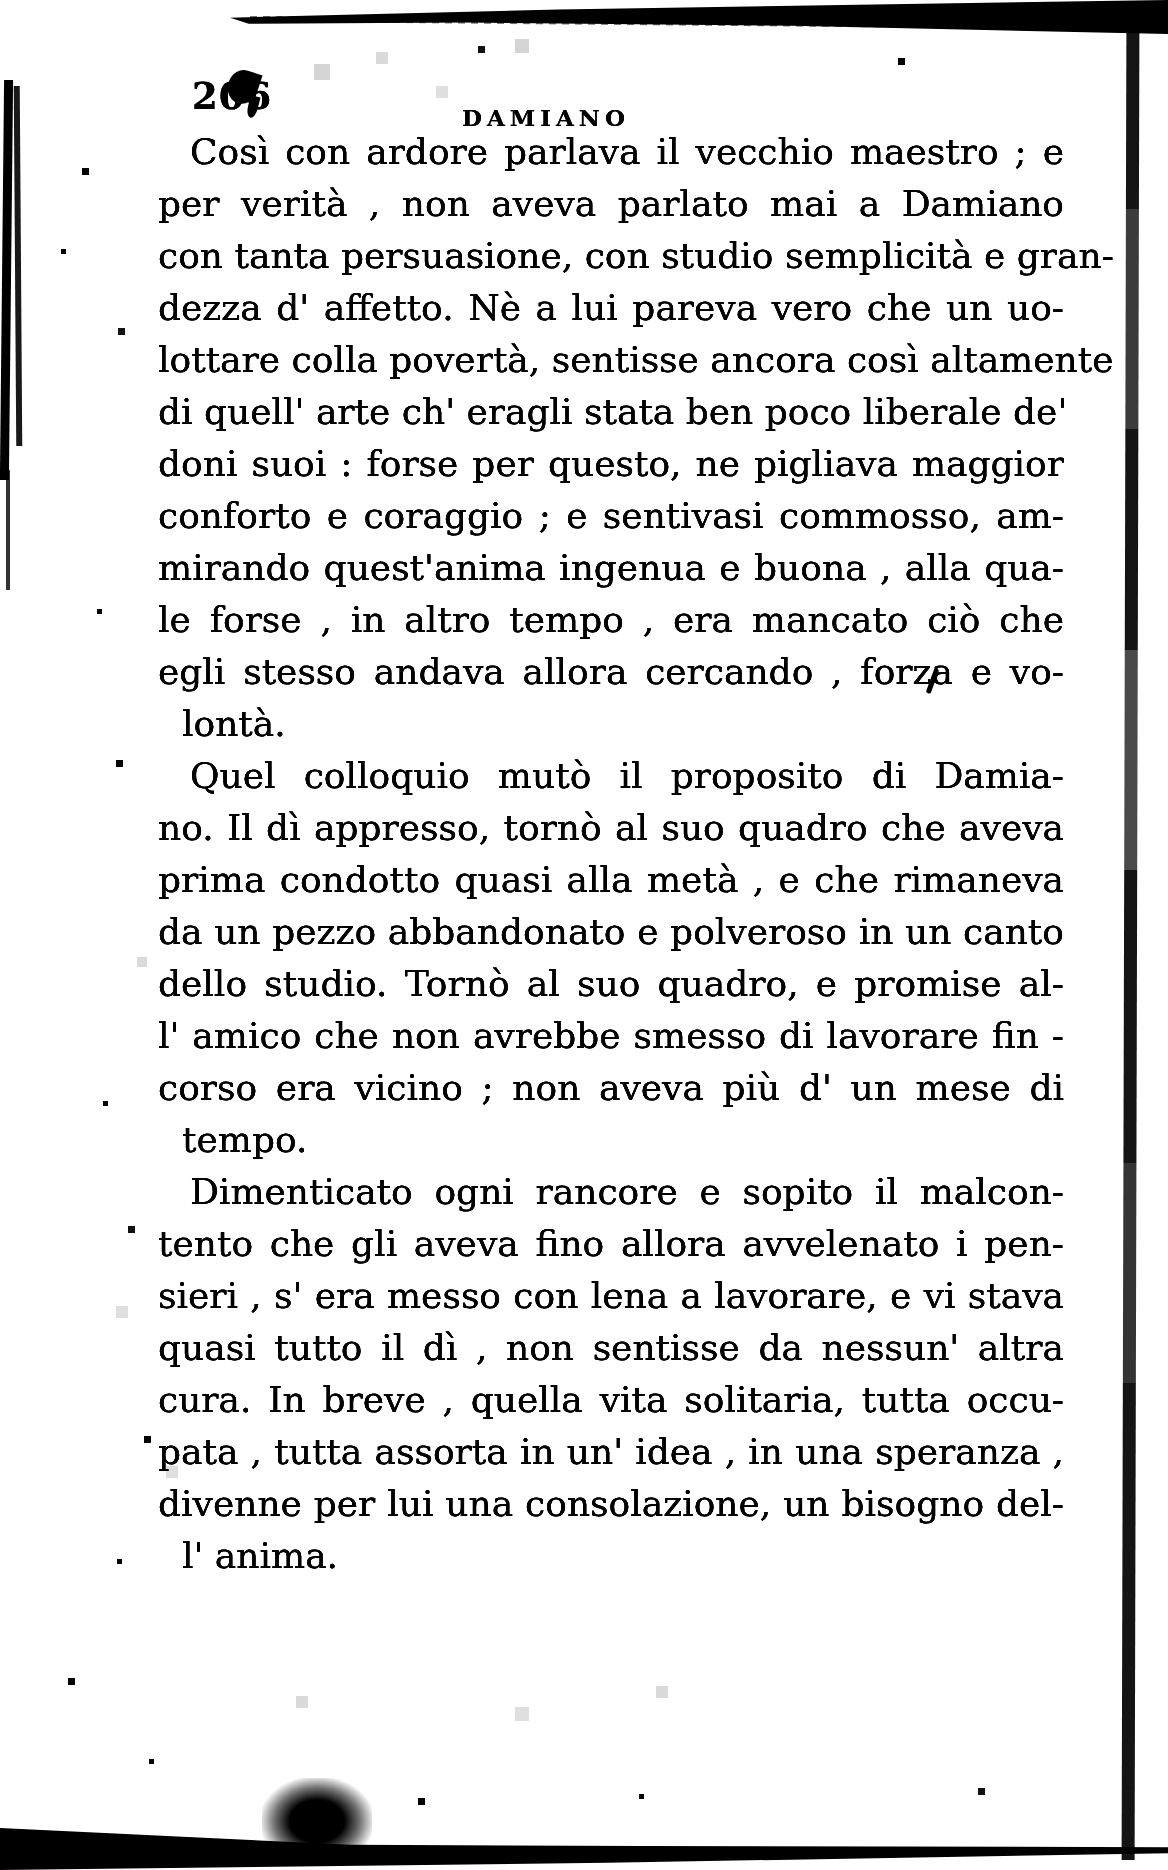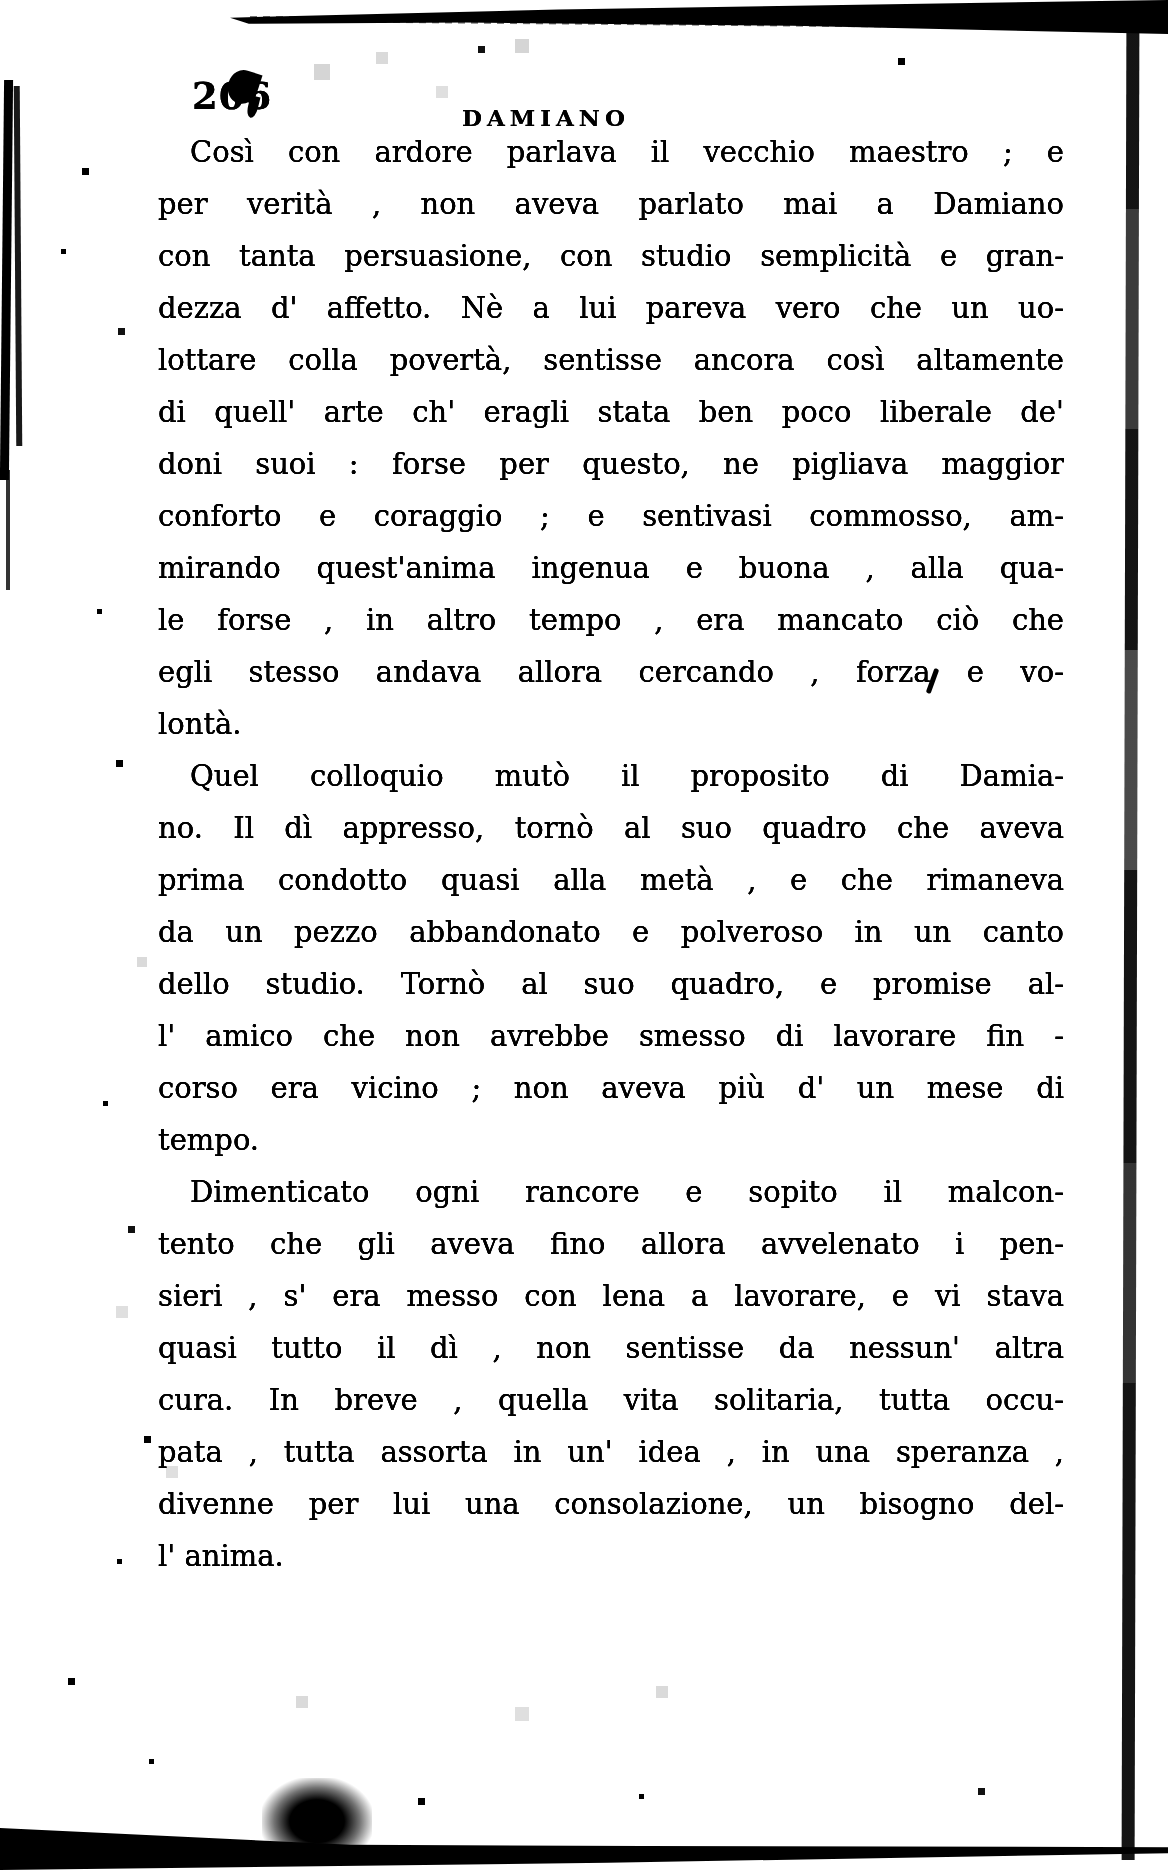--- a/index.html
+++ b/index.html
@@ -24,28 +24,28 @@
   .running-head {
     position: absolute; left: 462px; top: 88px;
     font-size: 23px; letter-spacing: 5px;
     font-weight: 700;
     text-shadow: 0 0 0.4px #000;
     margin-top: 16px;
   }
   
   .text-column {
     position: absolute; left: 158px; top: 126px; width: 906px;
-    font-size: 29px; line-height: 52px;
+    font-size: 36px; line-height: 52px;
     text-shadow: 0 0 0.5px #000, 0 0 0.3px #000;
   }
   .line {
     height: 52px; white-space: nowrap;
     text-align: justify; text-align-last: justify;
   }
-  .line.last { text-align-last: left; white-space: normal; }
+  .line.last { text-align-last: left; white-space: normal; margin-left: 24px; }
   .line.indent { text-indent: 32px; }
   
   .art { position: absolute; background: #000; }
   .top-wedge {
     left: 230px; top: 0; width: 938px; height: 34px;
     clip-path: polygon(0 52%, 35% 28%, 100% 0, 100% 100%, 60% 76%, 25% 66%, 2% 70%);
   }
   .top-wedge-fray {
     left: 250px; top: 16px; width: 918px; height: 14px;
     background: repeating-linear-gradient(90deg, #000 0 7px, transparent 7px 13px);

